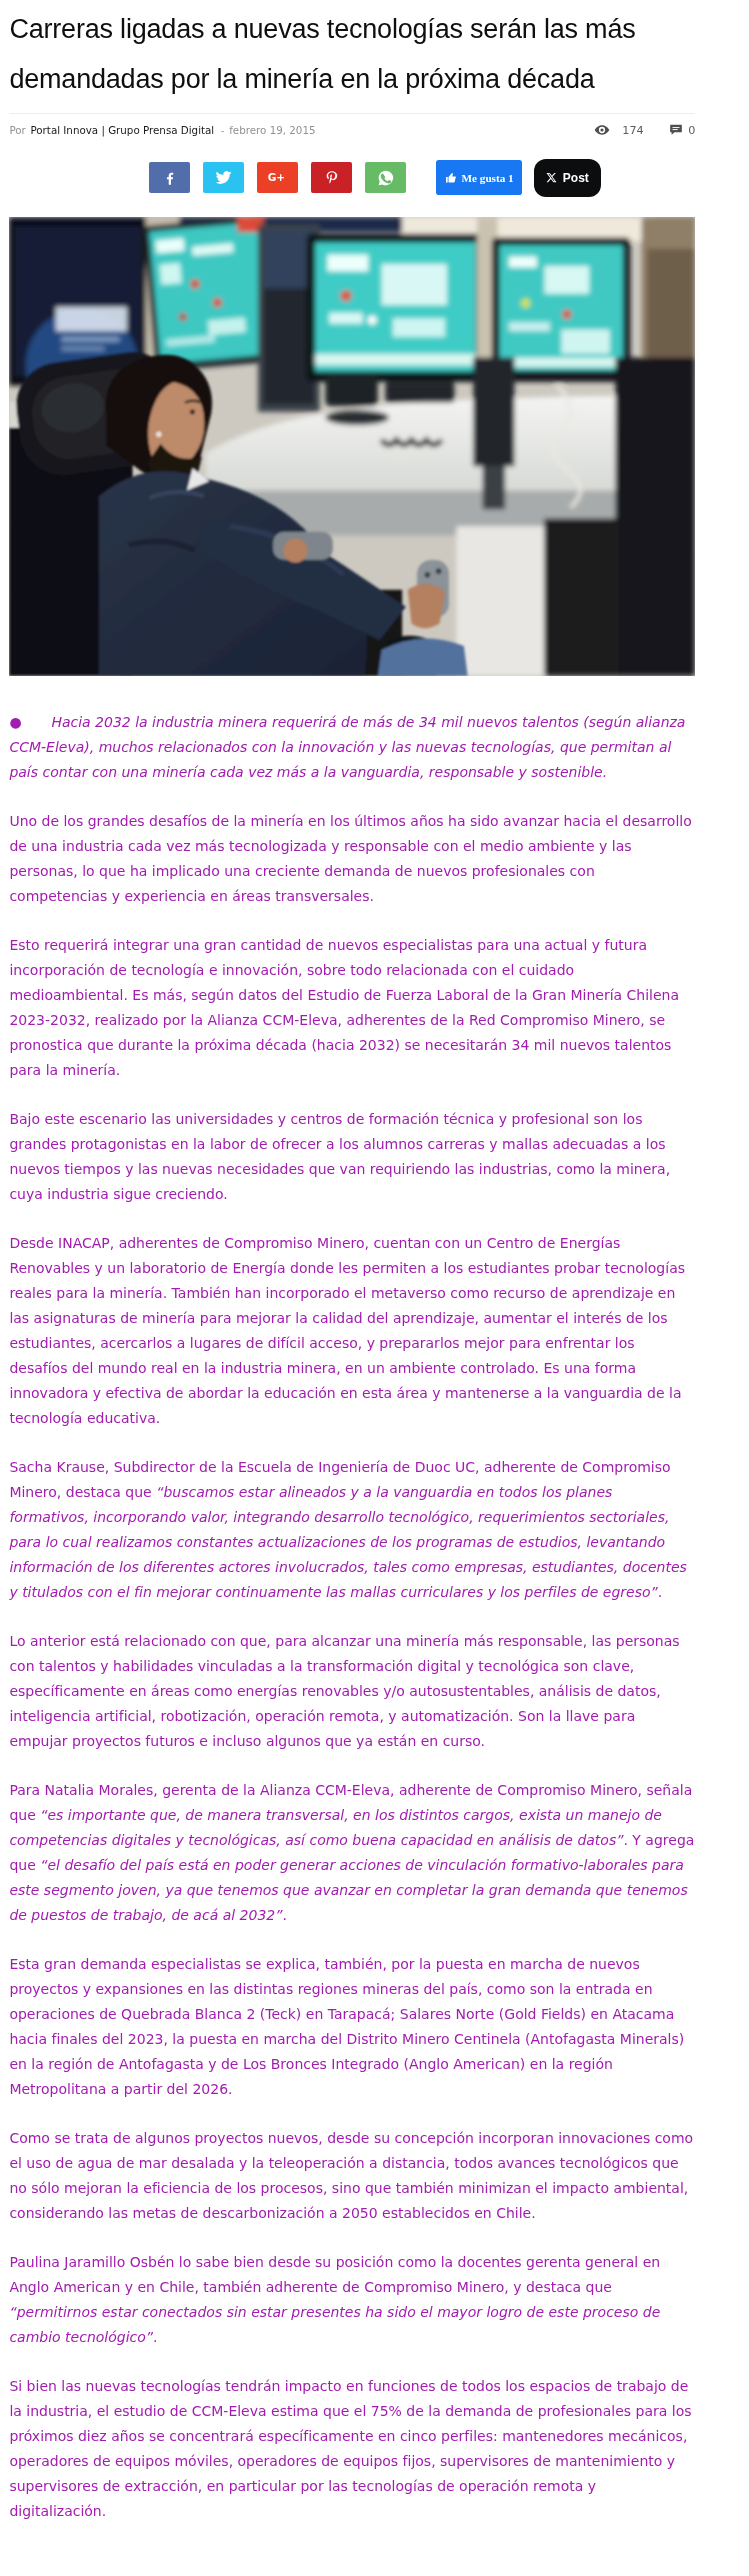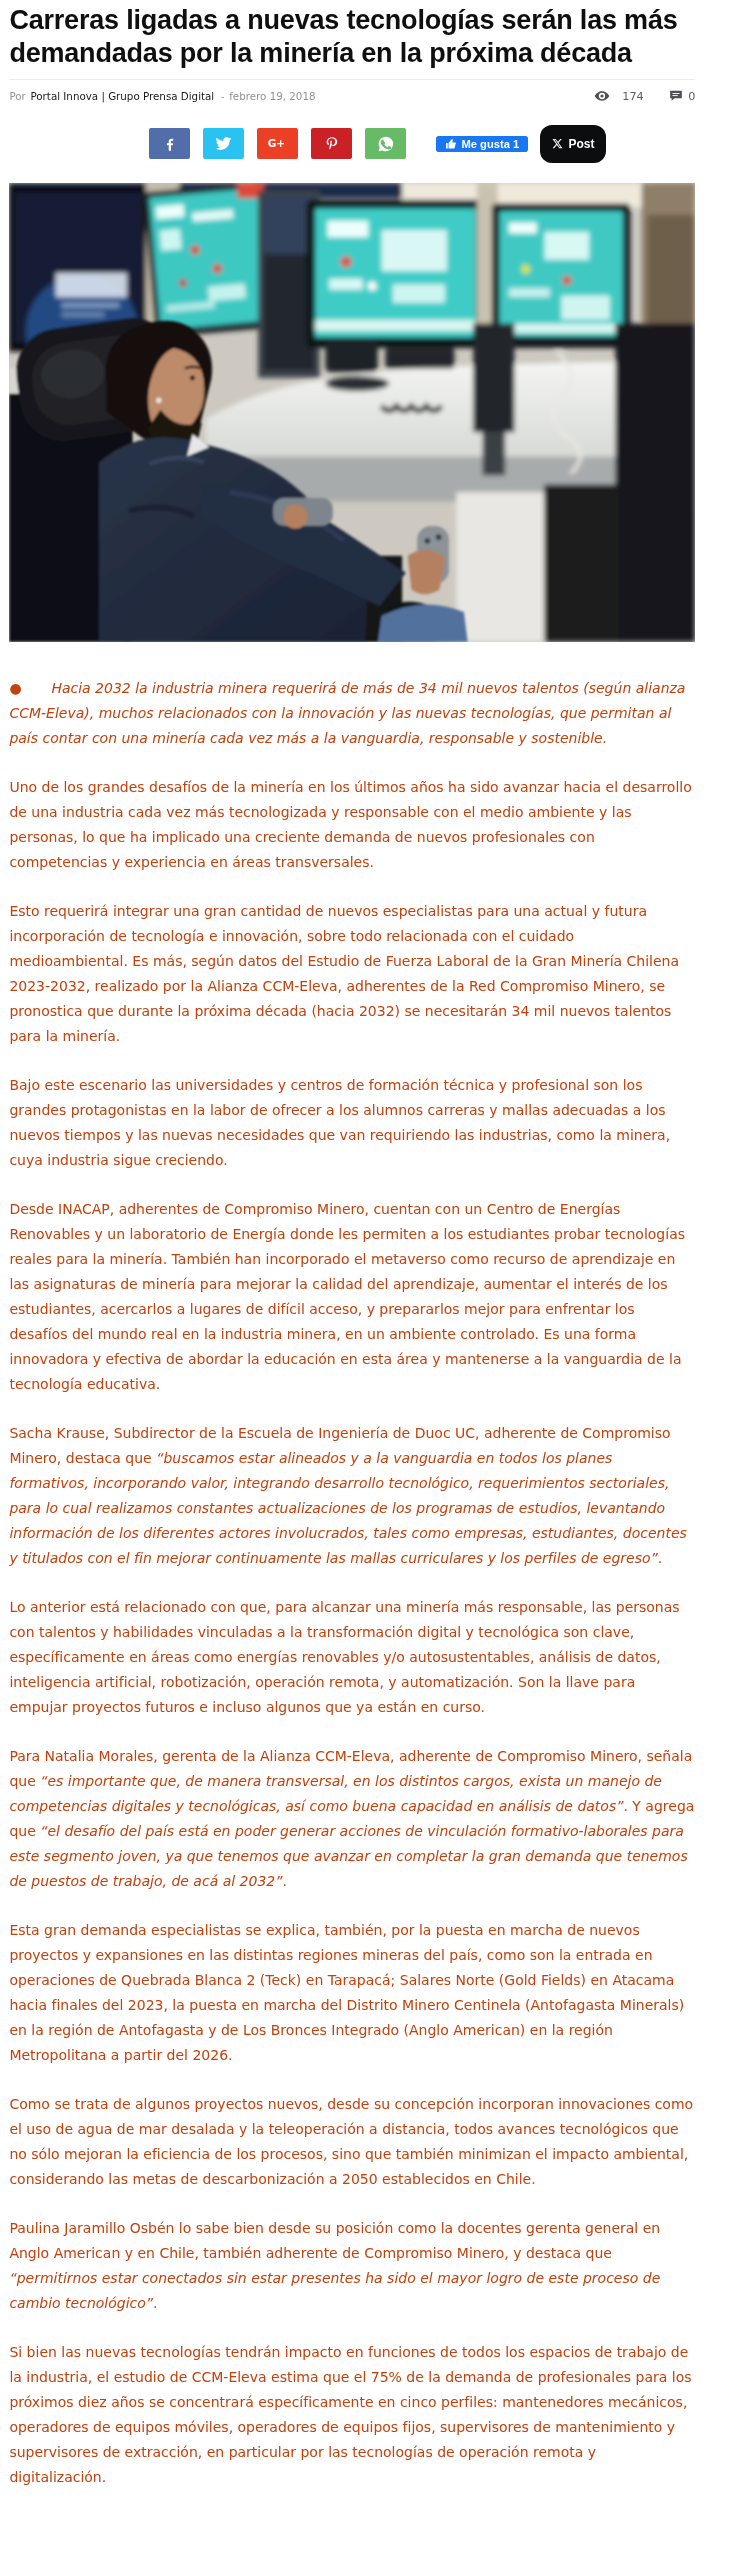--- a/index.html
+++ b/index.html
@@ -1,66 +1,66 @@
 <!DOCTYPE html>
 <html lang="es" style="font-size:15px"><head>
 <meta charset="utf-8">
 <style>
   html,body{margin:0;padding:0;background:#fff;}
   body{width:749px;font-family:"DejaVu Sans",sans-serif;color:#111;}
   .page{padding:0 53px 37px 9.4px;width:686px;}
 
   
-  h1.title{margin:3.7px 0 9.4px 0;font-family:"Liberation Sans",sans-serif;font-weight:700;
-    font-size:27px;line-height:33px;color:#0f0f0f;letter-spacing:-0.2px;}
+  h1.title{margin:3.7px 0 9.4px 0;font-family:"Liberation Sans",sans-serif;font-weight:400;
+    font-size:27px;line-height:50px;color:#0f0f0f;letter-spacing:-0.2px;}
 
   
   .meta-row{display:flex;justify-content:space-between;align-items:center;
     border-top:0.9px solid #ededed;padding:8.4px 0 9.4px 0;font-size:10.3px;color:#8f9194;}
   .meta-left{display:flex;align-items:center;white-space:nowrap;text-align:center;}
   .meta-left .author{color:#1a1a1a;font-weight:400;text-decoration:none;margin:0 6.6px 0 4.7px;cursor:pointer;}
   .meta-left .sep{margin:0 4.7px 0 0;color:#9a9ca0;}
   .meta-right{display:flex;align-items:center;gap:12px;color:#5a5c5e;font-size:11.2px;}
   .meta-right .icon{display:inline-flex;align-items:center;}
   .meta-right .cmt-group{margin-left:13px;display:flex;align-items:center;gap:5.6px;}
 
   
   .share-row{display:flex;align-items:center;margin:11.2px 0 0 140px;height:37px;}
   .share-btns{display:flex;align-items:center;gap:13px;}
   .share-btn{width:41px;height:31px;border-radius:1.9px;display:flex;align-items:center;
     justify-content:center;cursor:pointer;border:none;padding:0;}
-  .fb-like{margin-left:30px;height:16px;background:#1877f2;border:none;border-radius:2.8px;
-    color:#fff;font-family:Liberation Sans, sans-serif;font-size:11.2px;font-weight:700;
+  .fb-like{margin-left:30px;height:35px;background:#1877f2;border:none;border-radius:2.8px;
+    color:#fff;font-family:Liberation Serif, serif;font-size:11.2px;font-weight:700;
     display:flex;align-items:center;gap:4.7px;padding:0 8.4px;cursor:pointer;}
   .x-post{margin-left:12px;height:38px;background:#0c0d0e;border:none;border-radius:12px;
     color:#fff;font-family:"Liberation Sans",sans-serif;font-size:12px;font-weight:600;
     display:flex;align-items:center;gap:5.6px;padding:0 12px;cursor:pointer;}
 
   
   figure.photo{margin:20.6px 0 0 0;width:686px;height:459px;line-height:0;}
 
   
-  .body-text{margin-top:34px;font-size:14px;line-height:25px;color:#c2410c;}
+  .body-text{margin-top:34px;font-size:14px;line-height:25px;color:#a21caf;}
   .body-text p{margin:0 0 24px 0;}
   .body-text .it{font-style:italic;}
   .body-text .bullet{display:inline-block;width:42px;font-style:normal;}
 </style>
 </head>
 <body>
 
 <div class="page">
 
   <h1 class="title">Carreras ligadas a nuevas tecnologías serán las más demandadas por la minería en la próxima década</h1>
 
   <div class="meta-row">
     <div class="meta-left">
       <span>Por</span>
       <a class="author">Portal Innova | Grupo Prensa Digital</a>
       <span class="sep">-</span>
-      <span class="date">febrero 19, 2018</span>
+      <span class="date">febrero 19, 2015</span>
     </div>
     <div class="meta-right">
       <span class="icon">
         <svg viewBox="0 0 24 24" width="16" height="16" fill="#4d4f52">
             <path d="M12 5C6.5 5 2.6 9.2 1 12c1.6 2.8 5.5 7 11 7s9.4-4.2 11-7c-1.6-2.8-5.5-7-11-7zm0 11.7A4.7 4.7 0 1 1 12 7.3a4.7 4.7 0 0 1 0 9.4z"></path>
             <circle cx="12" cy="12" r="2.4"></circle>
           </svg>
       </span>
       <span>174</span>
       <span class="cmt-group">

